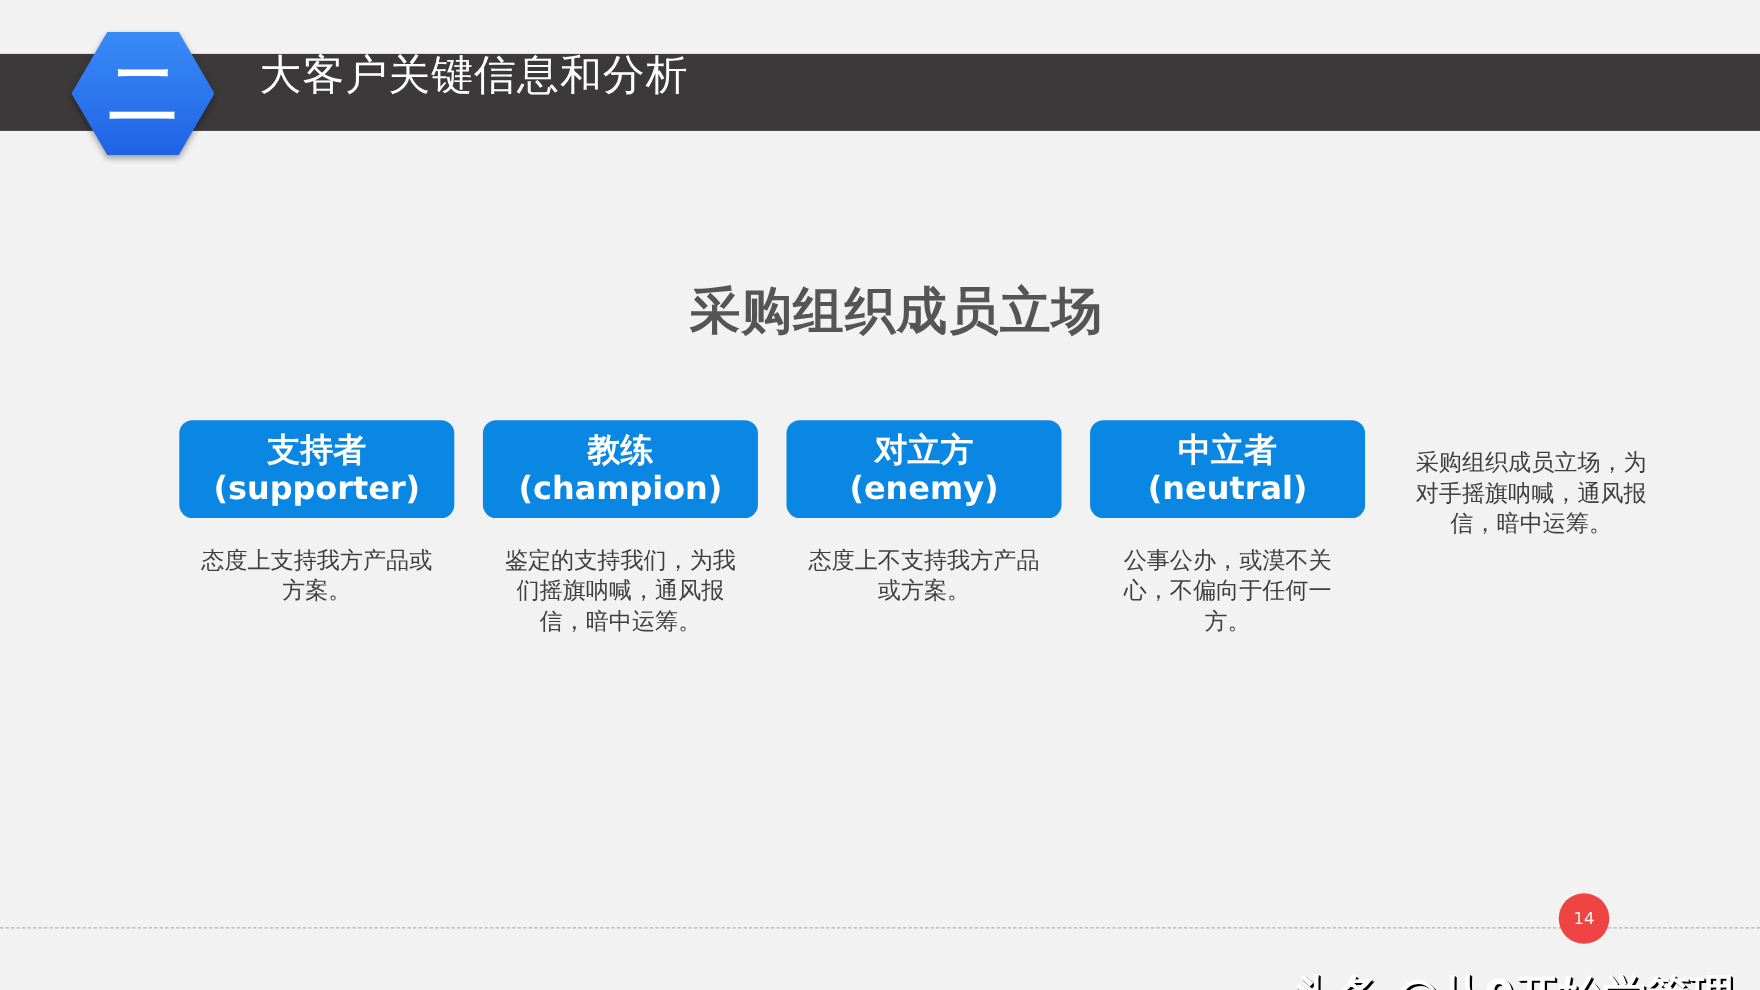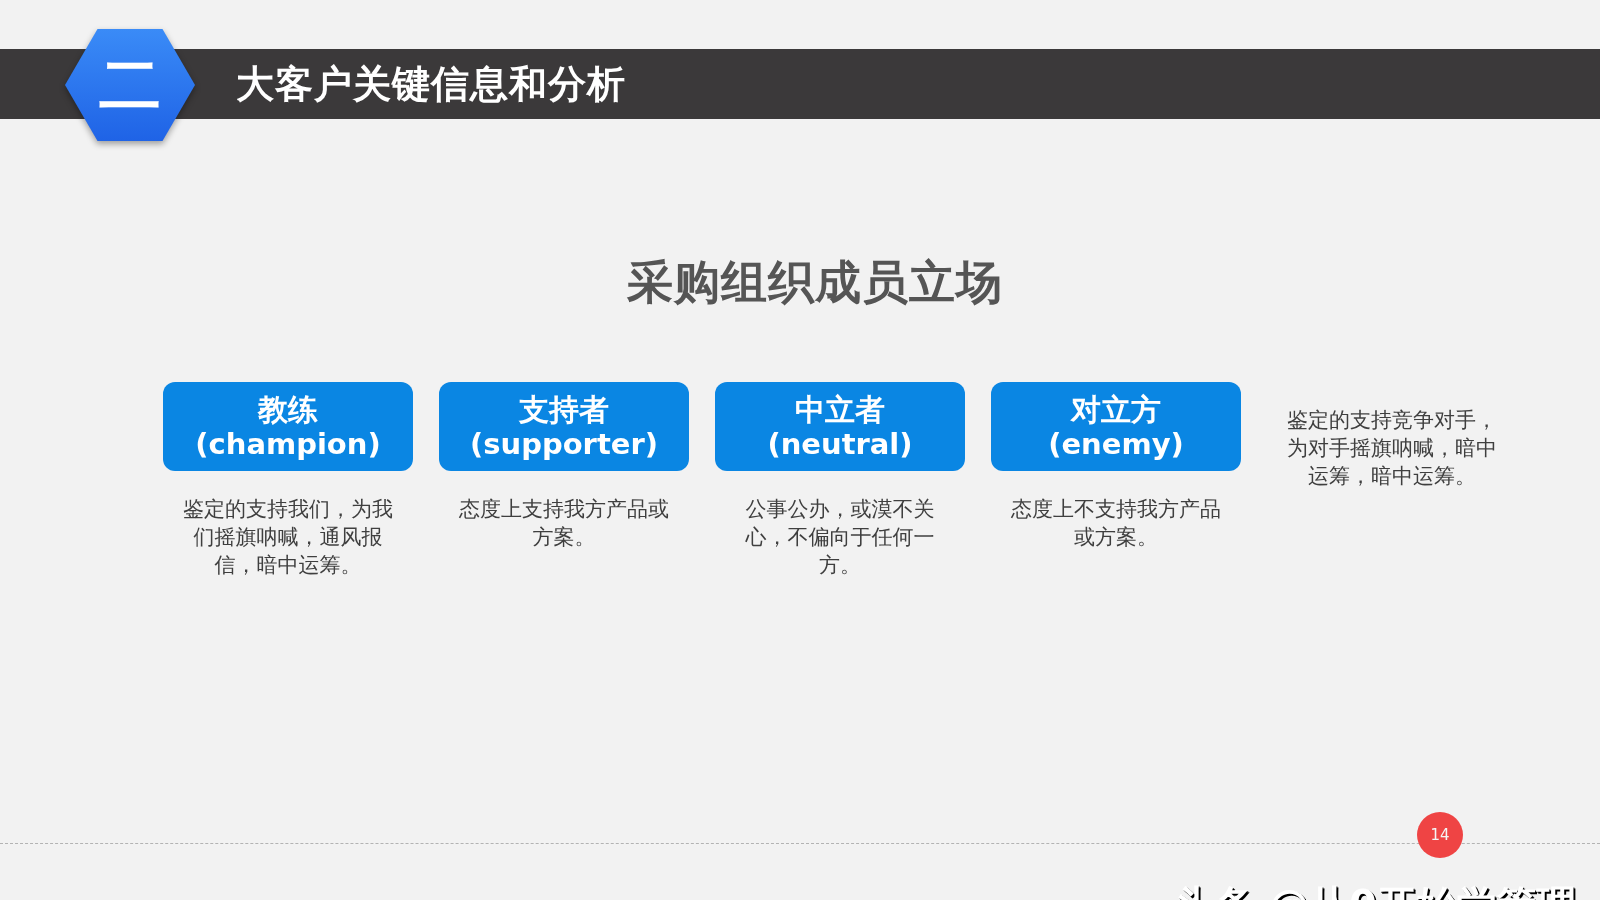--- a/index.html
+++ b/index.html
@@ -7,22 +7,22 @@
     width: 1600px; height: 900px; overflow: hidden;
     background: #f2f2f2;
     font-family: "DejaVu Sans", "Liberation Sans", sans-serif;
     position: relative;
   }
   .header-bar {
     position: absolute; left: 0; top: 49px; width: 1600px; height: 70px;
     background: #3b393a;
   }
   .header-title {
-    position: absolute; left: 236px; top: 49px; height: 70px;
-    line-height: 70px; color: #ffffff; font-size: 38px; font-weight: bold;
+    position: absolute; left: 236px; top: 33px; height: 70px;
+    line-height: 70px; color: #ffffff; font-size: 38px; font-weight: normal;
     letter-spacing: 1px;
   }
   .hex-badge {
     position: absolute; left: 65px; top: 29px; width: 130px; height: 112px;
     filter: drop-shadow(0 3px 3px rgba(0,0,0,0.35));
   }
   .hex-shape {
     width: 100%; height: 100%;
     clip-path: polygon(25% 0%, 75% 0%, 100% 50%, 75% 100%, 25% 100%, 0% 50%);
     background: linear-gradient(180deg, #3a8bf7 0%, #1f63e6 100%);
@@ -74,46 +74,46 @@
     <span>二</span>
   </div>
 </div>
 <div class="header-title">大客户关键信息和分析</div>
 
 <div class="section-title">采购组织成员立场</div>
 
 <div class="cards">
   <div class="card">
     <div class="card-box">
+      <span>支持者</span>
+      <span class="card-en">(supporter)</span>
+    </div>
+    <div class="card-desc">态度上支持我方产品或方案。</div>
+  </div>
+  <div class="card">
+    <div class="card-box">
       <span>教练</span>
       <span class="card-en">(champion)</span>
     </div>
     <div class="card-desc">鉴定的支持我们，为我们摇旗呐喊，通风报信，暗中运筹。</div>
   </div>
   <div class="card">
     <div class="card-box">
-      <span>支持者</span>
-      <span class="card-en">(supporter)</span>
+      <span>对立方</span>
+      <span class="card-en">(enemy)</span>
     </div>
-    <div class="card-desc">态度上支持我方产品或方案。</div>
+    <div class="card-desc">态度上不支持我方产品或方案。</div>
   </div>
   <div class="card">
     <div class="card-box">
       <span>中立者</span>
       <span class="card-en">(neutral)</span>
     </div>
     <div class="card-desc">公事公办，或漠不关心，不偏向于任何一方。</div>
   </div>
   <div class="card">
-    <div class="card-box">
-      <span>对立方</span>
-      <span class="card-en">(enemy)</span>
-    </div>
-    <div class="card-desc">态度上不支持我方产品或方案。</div>
-  </div>
-  <div class="card">
-    <div class="card-desc">鉴定的支持竞争对手，为对手摇旗呐喊，暗中运筹，暗中运筹。</div>
+    <div class="card-desc">采购组织成员立场，为对手摇旗呐喊，通风报信，暗中运筹。</div>
   </div>
 </div>
 
 <div class="footer-dash"></div>
 <div class="page-num">14</div>
 <div class="watermark">头条 @从0开始学管理</div>
 
 </body></html>

